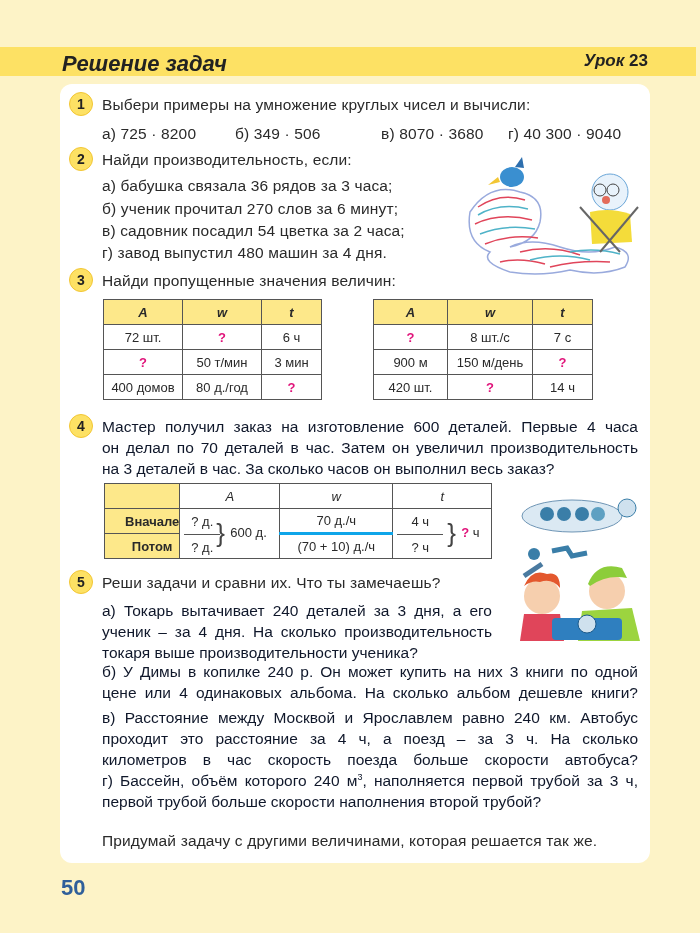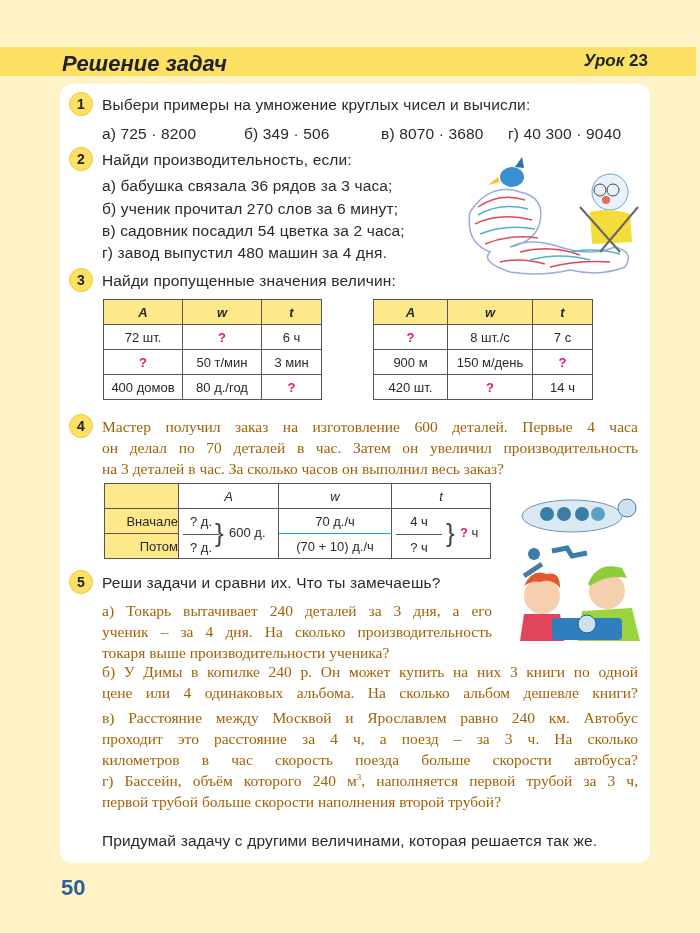--- a/index.html
+++ b/index.html
@@ -32,41 +32,40 @@
     position: absolute; width: 24px; height: 24px; border-radius: 50%;
     background: #fde164; border: 1.5px solid #f2c634;
     font-size: 14px; font-weight: bold; color: #222;
     display: flex; align-items: center; justify-content: center;
   }
   .txt {
     position: absolute; font-size: 15.5px; line-height: 21px; color: #2a2a2a;
     white-space: nowrap; letter-spacing: 0.15px;
   }
   .para {
-    position: absolute; font-size: 15.5px; line-height: 21px; color: #a16207;
+    position: absolute; font-size: 15.5px; line-height: 21px; color: #0f172a;
     text-align: justify;
-    font-family: Liberation Serif, serif;
   }
   .para span.line { display: block; text-align: justify; text-align-last: justify; white-space: nowrap; }
   .para span.line.last { text-align-last: left; }
   table.q {
     position: absolute; border-collapse: collapse; font-size: 13px; color: #2a2a2a;
   }
   table.q td, table.q th {
     border: 1px solid #555; text-align: center; height: 25px; padding: 0 4px;
     white-space: nowrap;
   }
   table.q th { background: #fde88a; font-style: italic; font-weight: bold; font-size: 13px; }
   .qm { color: #e0137a; font-weight: bold; }
   table.work {
     position: absolute; left: 104px; top: 483px; border-collapse: collapse;
     font-size: 13px; color: #2a2a2a;
   }
   table.work td { border: 1px solid #555; height: 25px; text-align: center; white-space: nowrap; }
-  table.work td.rowlab { background: #fde88a; font-weight: normal; text-align: right; padding-left: 20px; }
+  table.work td.rowlab { background: #fde88a; font-weight: bold; text-align: center; padding-left: 20px; }
   table.work td.corner { background: #fde88a; }
   table.work td.hdr { font-style: italic; }
   .brace { font-size: 26px; line-height: 1; color: #444; font-weight: normal; }
   .illus { position: absolute; }
   .page-num {
     position: absolute; left: 61px; top: 875px; font-size: 22px; font-weight: bold; color: #2f5f9a;
   }
   sup { font-size: 9px; }
 </style>
 </head>
@@ -77,21 +76,21 @@
 <div class="header-lesson">
   <span class="it">Урок</span>
   <span>23</span>
 </div>
 
 <div class="card"></div>
 
 <div class="badge" style="left:69px;top:92px;">1</div>
 <div class="txt" style="left:102px;top:94px;">Выбери примеры на умножение круглых чисел и вычисли:</div>
 <div class="txt" style="left:102px;top:123px;">а) 725 · 8200</div>
-<div class="txt" style="left:244px;top:123px;">б) 349 · 506</div>
+<div class="txt" style="left:235px;top:123px;">б) 349 · 506</div>
 <div class="txt" style="left:381px;top:123px;text-align:center;">в) 8070 · 3680</div>
 <div class="txt" style="left:508px;top:123px;">г) 40 300 · 9040</div>
 
 <div class="badge" style="left:69px;top:147px;">2</div>
 <div class="txt" style="left:102px;top:149px;">Найди производительность, если:</div>
 <div class="txt" style="left:102px;top:175px;">а) бабушка связала 36 рядов за 3 часа;</div>
 <div class="txt" style="left:102px;top:198px;">б) ученик прочитал 270 слов за 6 минут;</div>
 <div class="txt" style="left:102px;top:220px;">в) садовник посадил 54 цветка за 2 часа;</div>
 <div class="txt" style="left:102px;top:242px;">г) завод выпустил 480 машин за 4 дня.</div>
 
@@ -192,21 +191,21 @@
     <td class="hdr" style="width:99px">t</td>
   </tr>
   <tr>
     <td class="rowlab">Вначале</td>
     <td rowspan="2" style="position:relative;padding:0;">
       <div style="position:absolute;left:4px;top:2px;width:36px;border-bottom:1px solid #555;height:24px;line-height:22px;">? д.</div>
       <div style="position:absolute;left:4px;top:28px;width:36px;height:22px;line-height:22px;">? д.</div>
       <div class="brace" style="position:absolute;left:36px;top:11px;">}</div>
       <div style="position:absolute;left:50px;top:16px;">600 д.</div>
     </td>
-    <td style="border-bottom:1px solid #0ea5e9;">70 д./ч</td>
+    <td style="border-bottom:3px solid #0ea5e9;">70 д./ч</td>
     <td rowspan="2" style="position:relative;padding:0;">
       <div style="position:absolute;left:4px;top:2px;width:46px;border-bottom:1px solid #555;height:24px;line-height:22px;">4 ч</div>
       <div style="position:absolute;left:4px;top:28px;width:46px;height:22px;line-height:22px;">? ч</div>
       <div class="brace" style="position:absolute;left:54px;top:11px;">}</div>
       <div style="position:absolute;left:68px;top:16px;">
         <span class="qm">?</span>
         <span>ч</span>
       </div>
     </td>
   </tr>

